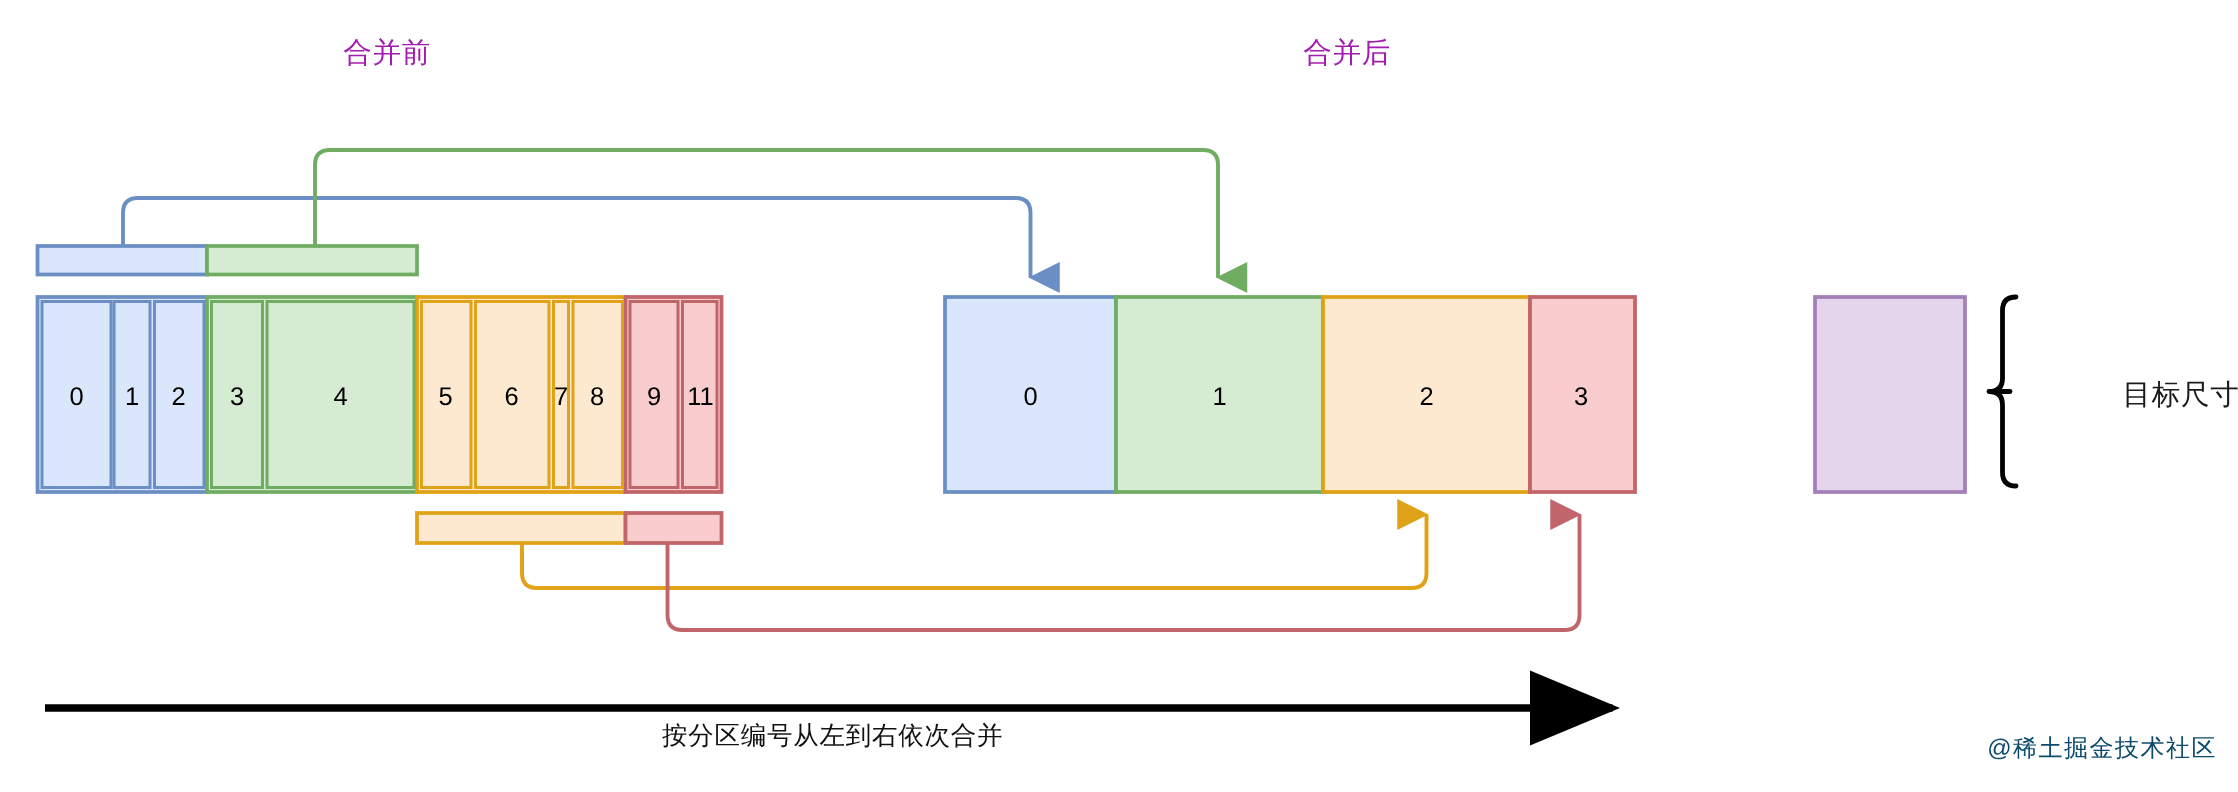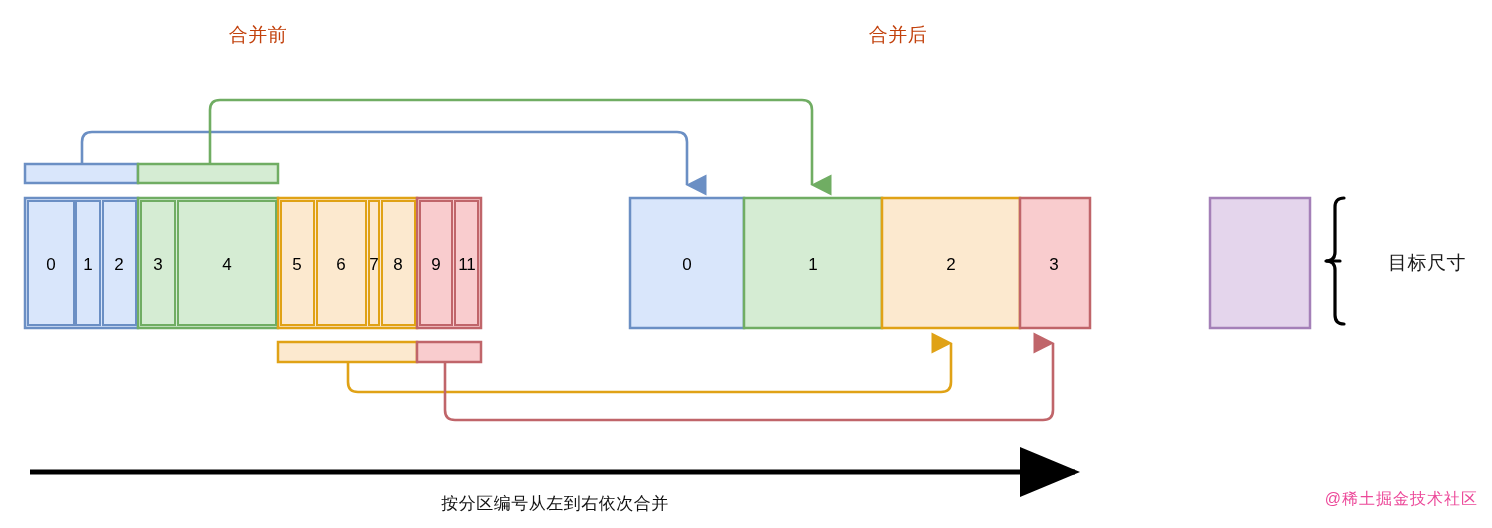--- a/index.html
+++ b/index.html
@@ -20,54 +20,55 @@
   .svg-layer {
     position: absolute;
     left: 0;
     top: 0;
     width: 1492px;
     height: 528px;
   }
   .heading {
     position: absolute;
     font-size: 19px;
-    color: #c2410c;
+    color: #a21caf;
     font-weight: 400;
     white-space: nowrap;
     transform: translateX(-50%);
     letter-spacing: 0.5px;
     font-family: Liberation Mono, monospace;
   }
   .cell-label {
     position: absolute;
     font-size: 17px;
     color: #000000;
     white-space: nowrap;
     transform: translate(-50%, -50%);
   }
   .side-label {
     position: absolute;
     font-size: 19px;
     color: #1a1a1a;
     white-space: nowrap;
     transform: translateY(-50%);
     letter-spacing: 0.5px;
+    margin-left: 27px;
   }
   .axis-caption {
     position: absolute;
     font-size: 17px;
     color: #111111;
     white-space: nowrap;
     transform: translateX(-50%);
     letter-spacing: 0.5px;
   }
   .watermark {
     position: absolute;
     font-size: 16px;
-    color: #ec4899;
+    color: #0c4a6e;
     white-space: nowrap;
     transform: translateX(-100%);
     letter-spacing: 1px;
   }
 </style>
 </head>
 <body>
 
 <div id="stage">
 
@@ -159,17 +160,17 @@
   <div class="cell-label" style="left:436px; top:265px;">9</div>
   <div class="cell-label" style="left:467px; top:265px;">11</div>
 
   <div class="cell-label" style="left:687px;  top:265px;">0</div>
   <div class="cell-label" style="left:813px;  top:265px;">1</div>
   <div class="cell-label" style="left:951px;  top:265px;">2</div>
   <div class="cell-label" style="left:1054px; top:265px;">3</div>
 
   <div class="side-label" style="left:1388px; top:263px;">目标尺寸</div>
 
-  <div class="axis-caption" style="left:555px; top:492px;">按分区编号从左到右依次合并</div>
+  <div class="axis-caption" style="left:555px; top:479px;">按分区编号从左到右依次合并</div>
 
   <div class="watermark" style="left:1478px; top:489px;">@稀土掘金技术社区</div>
 
 </div>
 
 </body></html>

